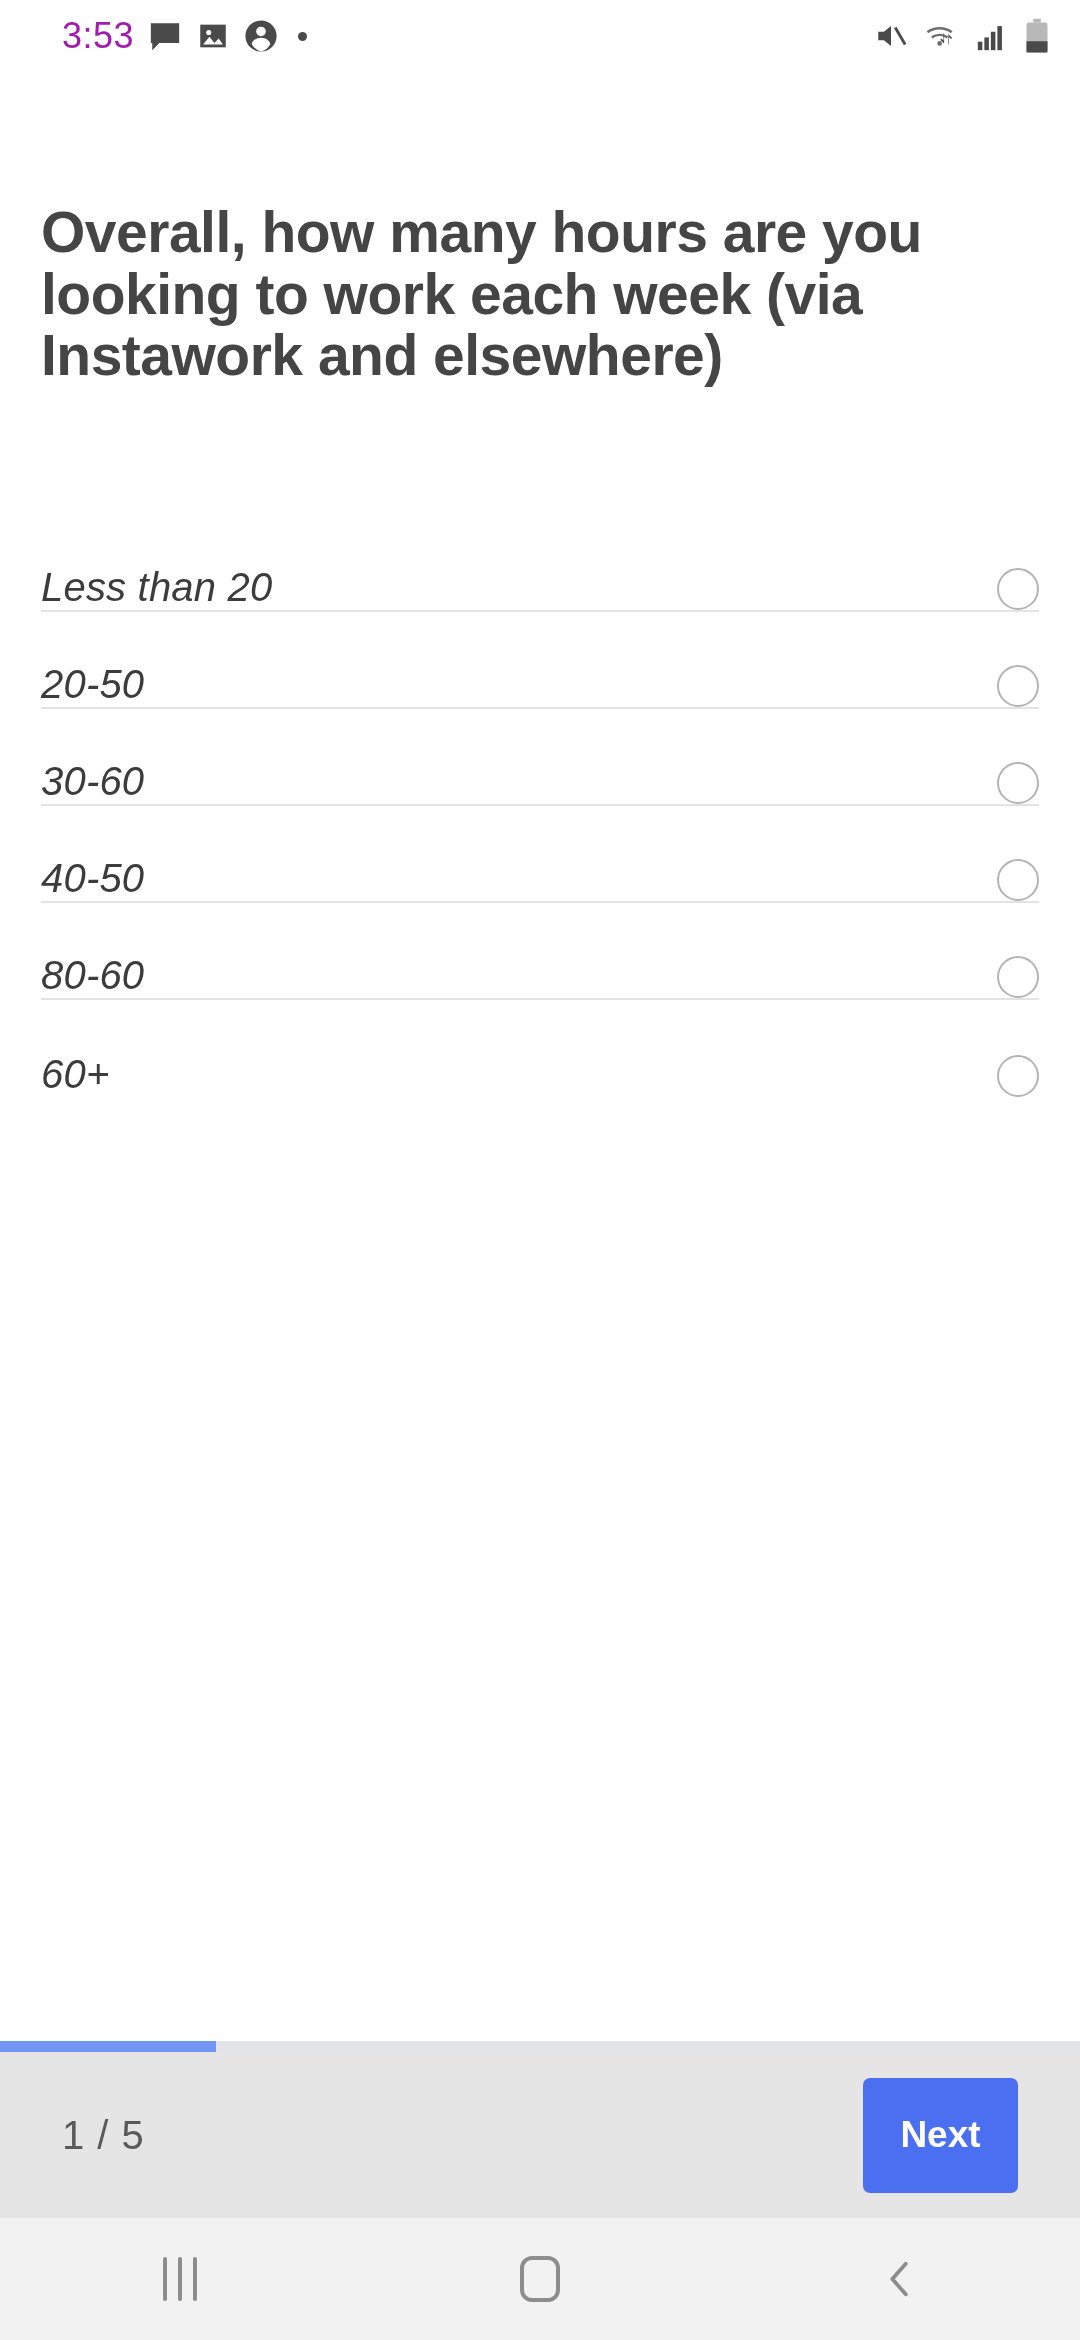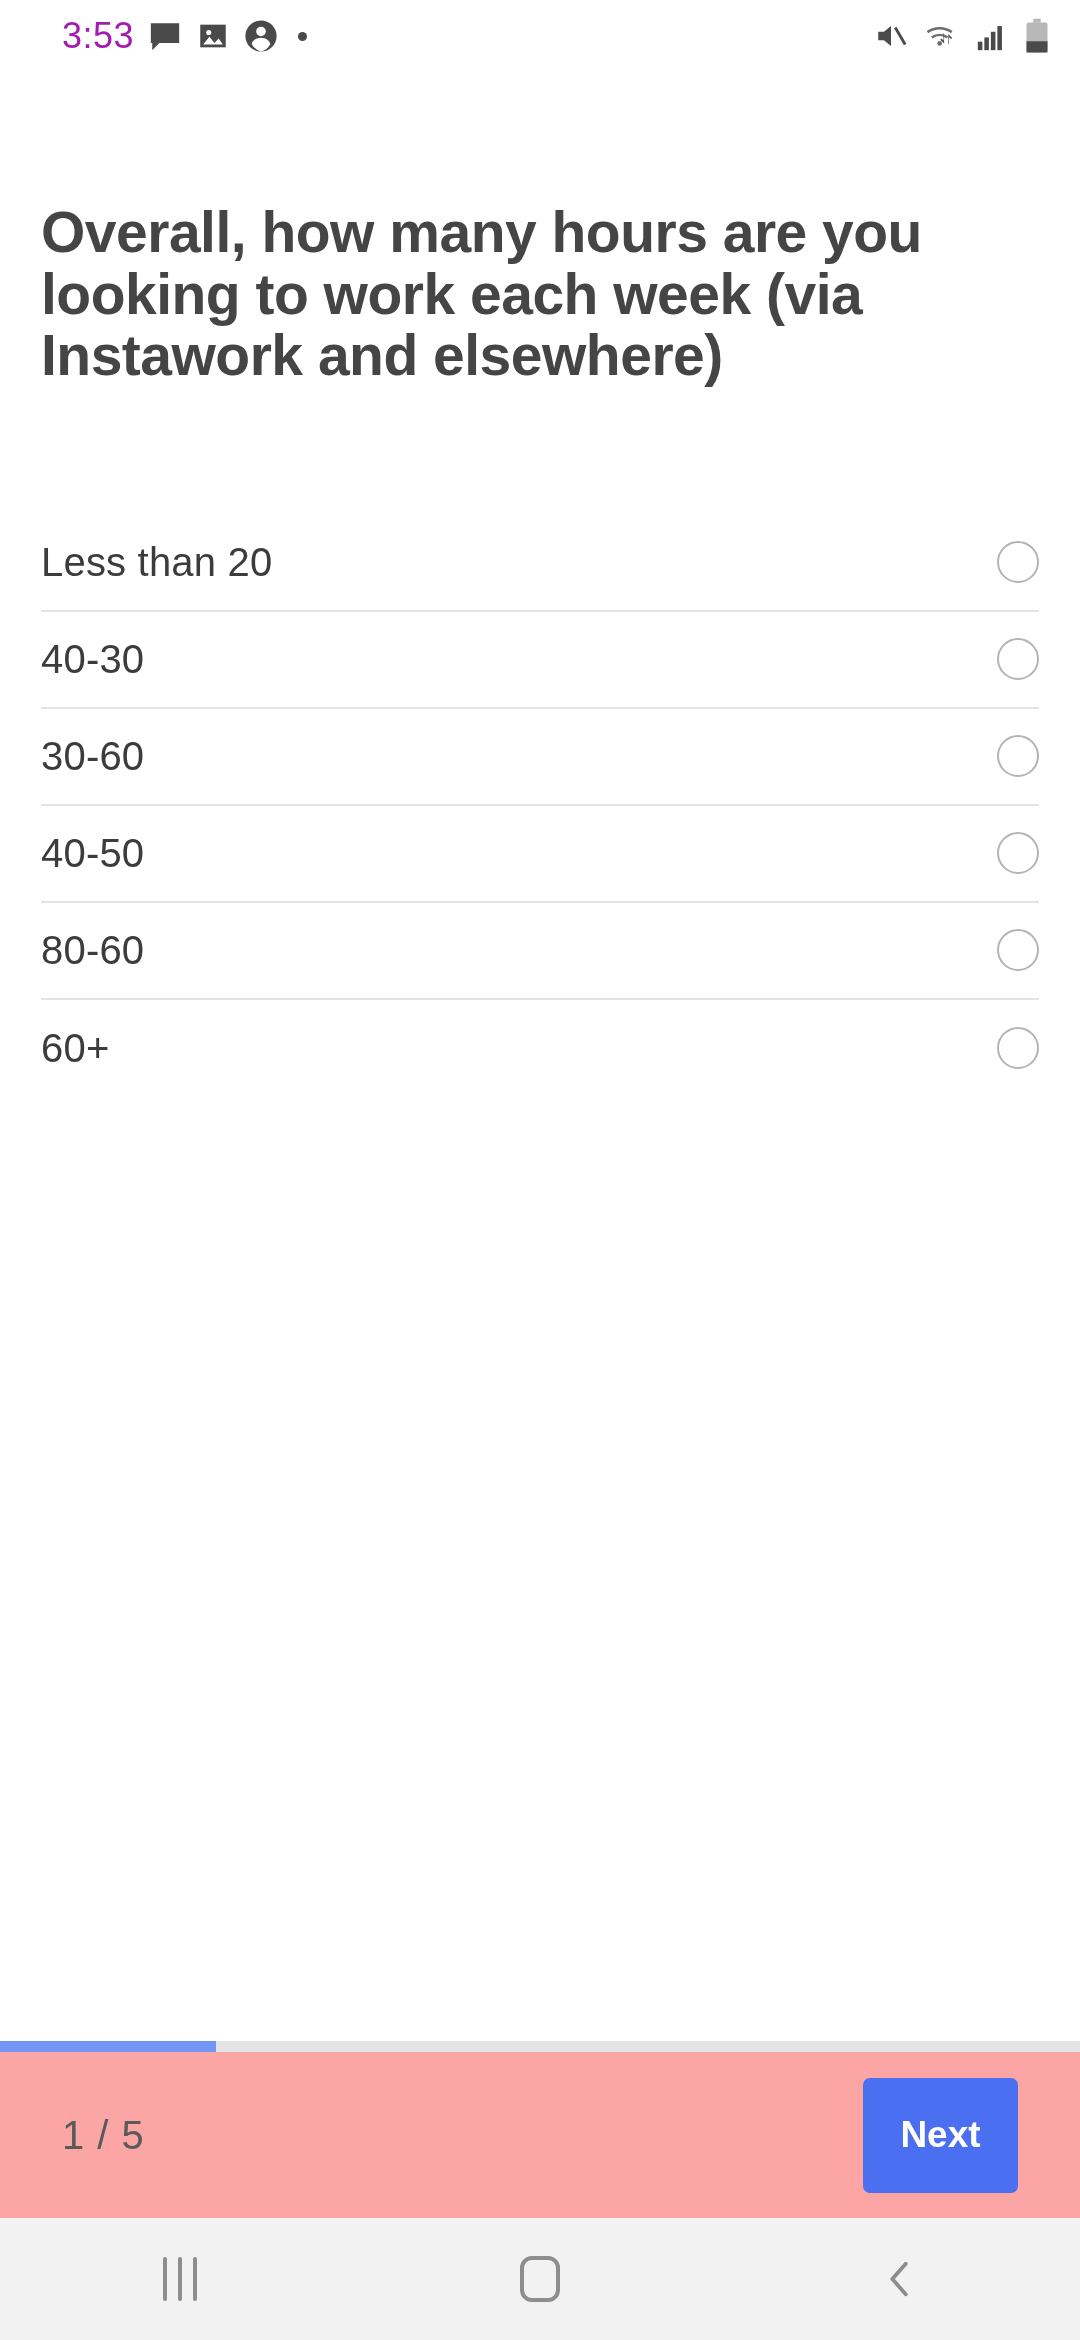--- a/index.html
+++ b/index.html
@@ -41,22 +41,23 @@
     line-height:1.08;
     font-weight:bold;
     color:#454545;
     letter-spacing:-0.5px;
     max-width:930px;
   }
 
   .options { margin-top:128px; }
   .option-row {
     height:97px;
-    display:flex; align-items:center;
+    display:flex; align-items:flex-end;
     border-bottom:2px solid #e3e3e3;
+    font-style:italic;
   }
   .option-row.last { border-bottom:none; }
   .option-label {
     font-size:40px; color:#3c3c3c;
     letter-spacing:0.2px;
   }
   .radio {
     margin-left:auto;
     width:42px; height:42px;
     border:2px solid #b4b4b4;
@@ -71,21 +72,21 @@
     position:relative; overflow:hidden;
   }
   .progress-fill {
     position:absolute; left:0; top:0; bottom:0;
     width:20%; background:#7396f5;
   }
   .footer-bar {
     height:166px;
     display:flex; align-items:center;
     padding:0 62px;
-    background:#fca5a5;
+    background:#e5e5e5;
   }
   .page-count { font-size:40px; color:#5a5a5a; letter-spacing:1px; }
   .next-btn {
     margin-left:auto;
     width:155px; height:115px;
     background:#4a6ff0;
     border:none; border-radius:7px;
     color:#ffffff; font-size:37px; font-weight:bold;
     font-family:"Liberation Sans", sans-serif;
     display:flex; align-items:center; justify-content:center;
@@ -164,21 +165,21 @@
     <h1 class="question">Overall, how many hours are you looking to work each week (via Instawork and elsewhere)</h1>
 
     <div class="options">
 
       <div class="option-row">
         <span class="option-label">Less than 20</span>
         <span class="radio"></span>
       </div>
 
       <div class="option-row">
-        <span class="option-label">40-30</span>
+        <span class="option-label">20-50</span>
         <span class="radio"></span>
       </div>
 
       <div class="option-row">
         <span class="option-label">30-60</span>
         <span class="radio"></span>
       </div>
 
       <div class="option-row">
         <span class="option-label">40-50</span>

